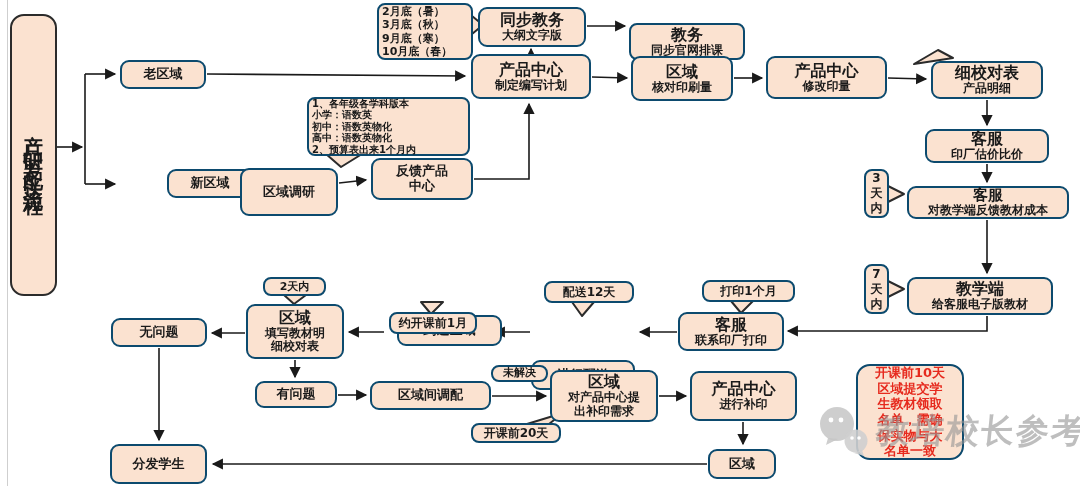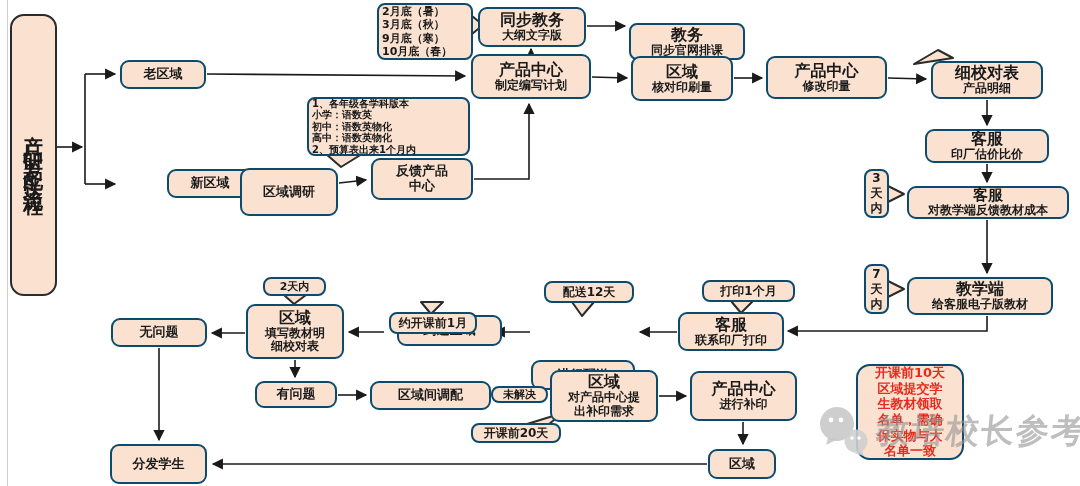--- a/index.html
+++ b/index.html
@@ -219,21 +219,21 @@
   </div>
   <div class="callout" style="left:544px;top:281px;width:90px;height:22px;font-size:12px;">
     <span>配送12天</span>
   </div>
   <div class="callout" style="left:389px;top:281px;width:88px;height:22px;font-size:12px;margin-top:31px;">
     <span>约开课前1月</span>
   </div>
   <div class="callout" style="left:263px;top:277px;width:63px;height:19px;">
     <span>2天内</span>
   </div>
-  <div class="callout" style="left:491px;top:386px;width:57px;height:17px;">
+  <div class="callout" style="left:491px;top:365px;width:57px;height:17px;justify-content:flex-end;">
     <span>未解决</span>
   </div>
   <div class="callout" style="left:471px;top:423px;width:90px;height:20px;font-size:12px;">
     <span>开课前20天</span>
   </div>
   <div class="callout red" style="left:856px;top:364px;width:108px;height:96px;">
     <span>开课前10天
 区域提交学
 生教材领取
 名单，需确

